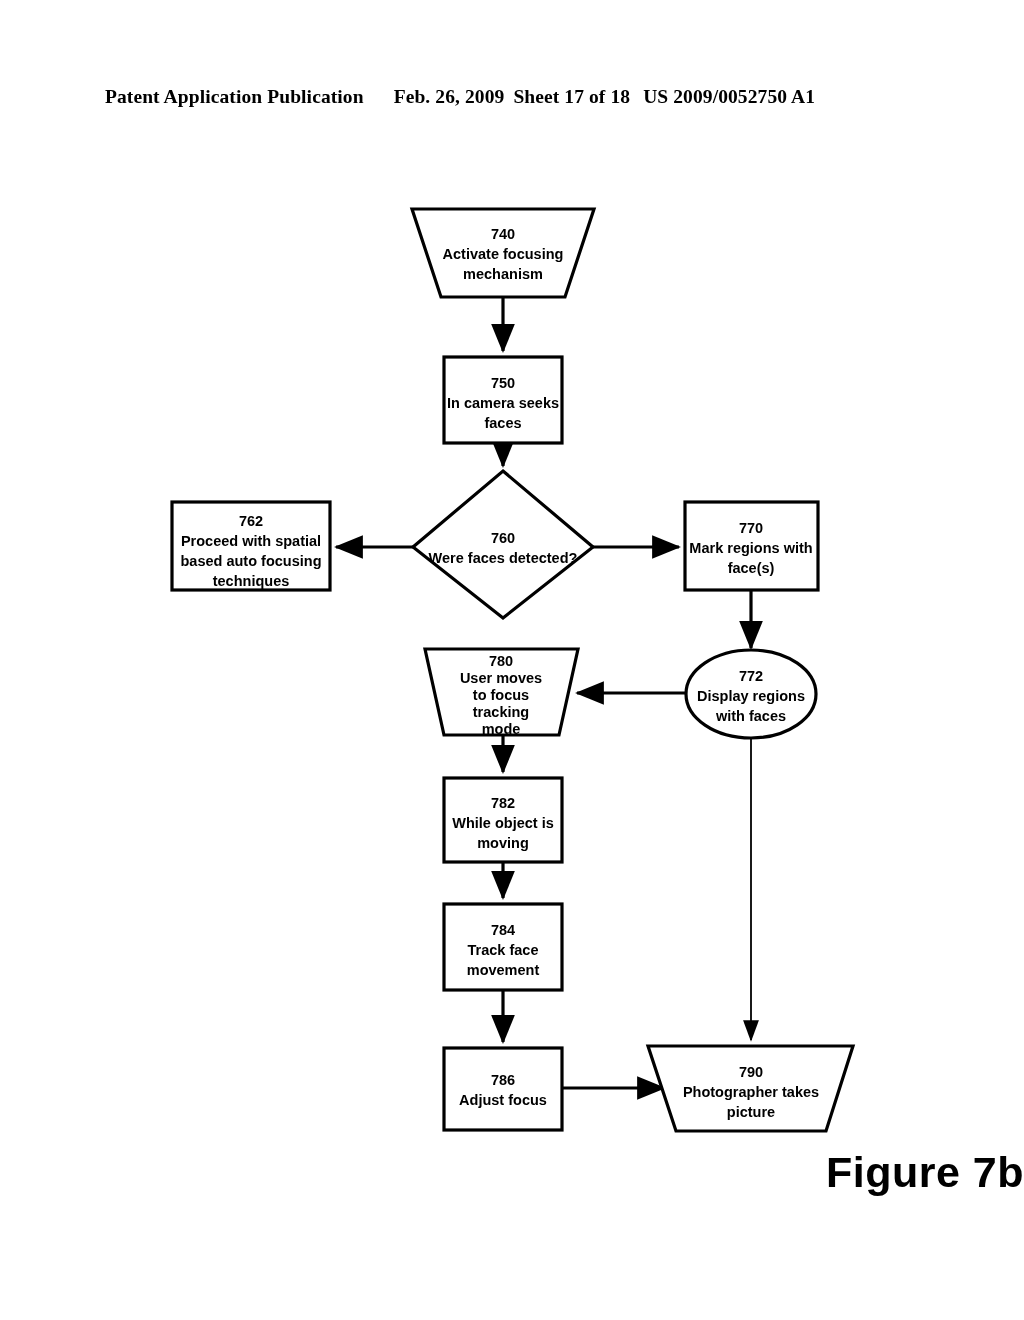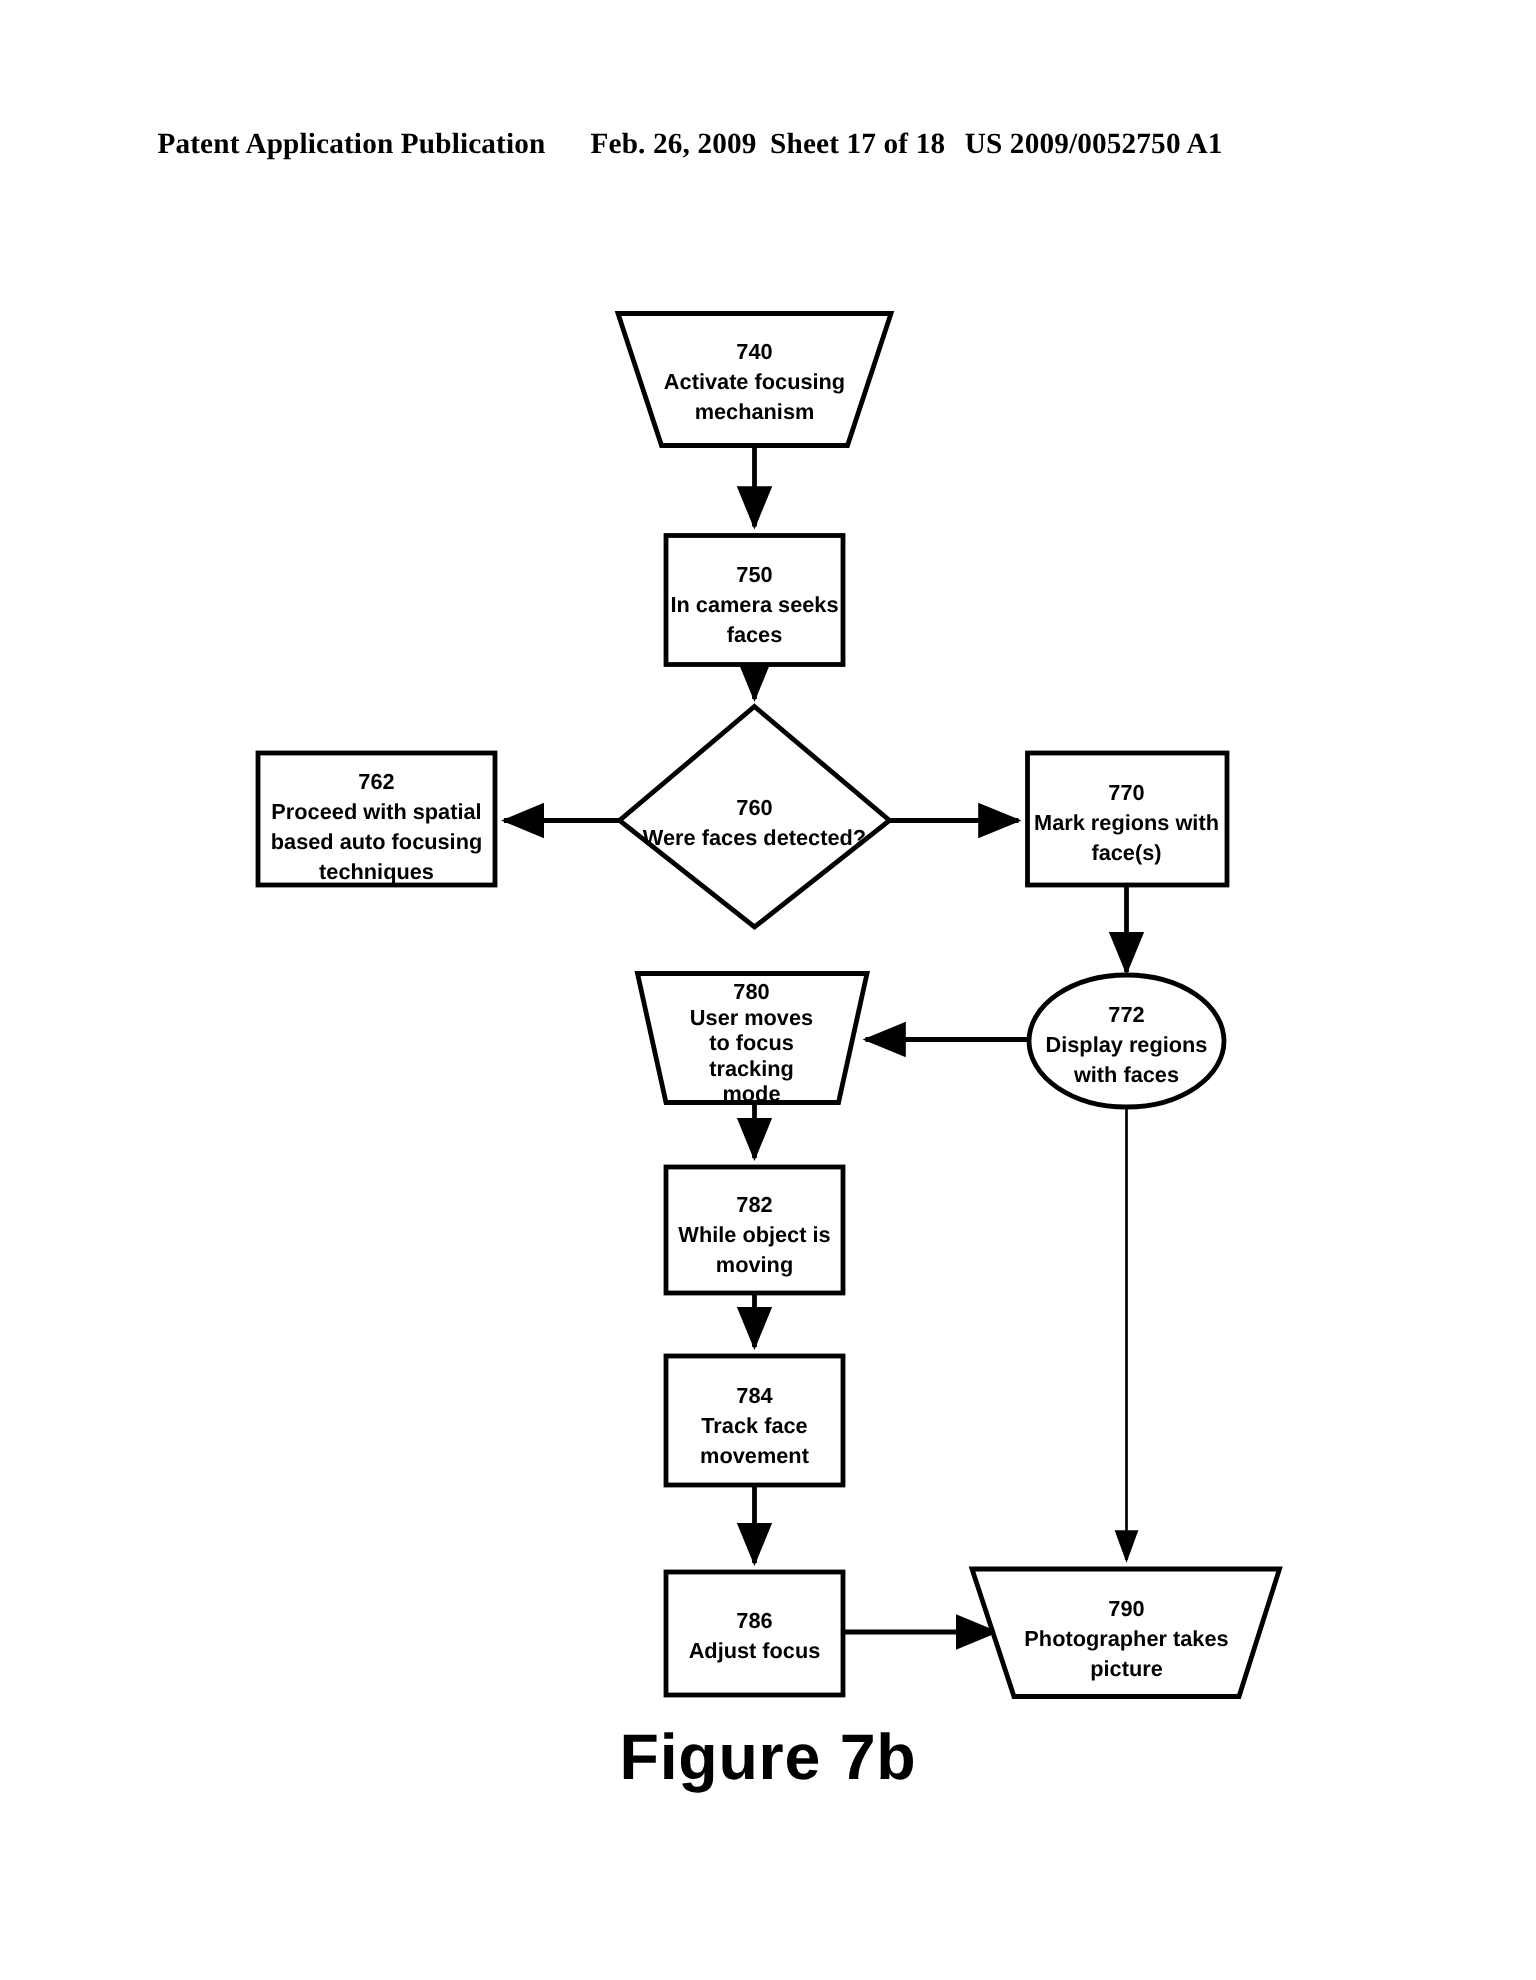--- a/index.html
+++ b/index.html
@@ -69,21 +69,21 @@
     stroke: #000000;
     stroke-width: 1.8;
     fill: none;
   }
   
   .fig-caption {
     position: absolute;
     left: 0;
     top: 1148px;
     width: 1024px;
-    text-align: center;
+    text-align: right;
     font-family: "Liberation Sans", sans-serif;
     font-weight: bold;
     font-size: 43px;
     letter-spacing: 0.5px;
   }
 </style>
 </head>
 <body>
 
 <div id="page">

